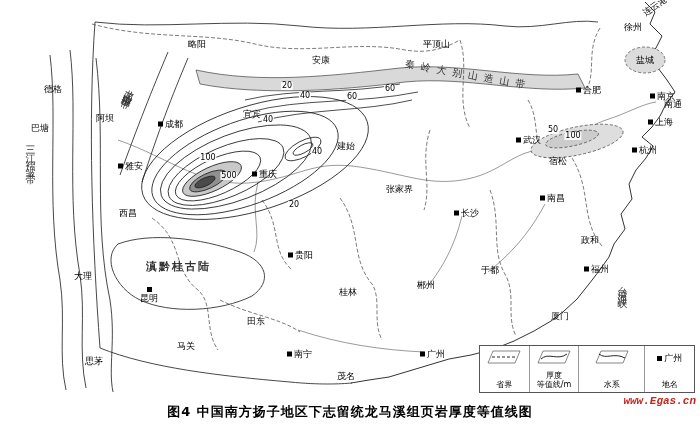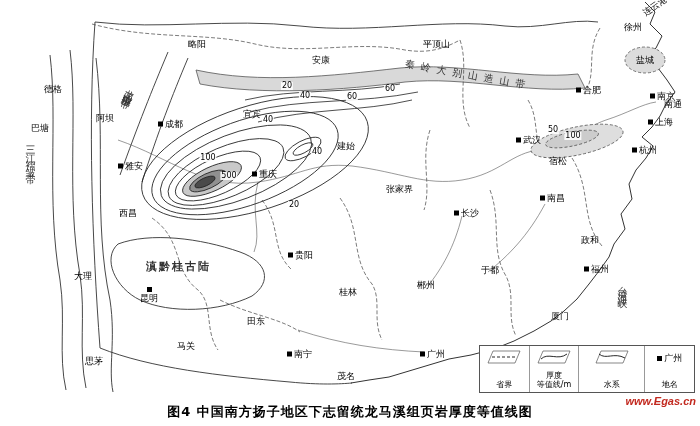--- a/index.html
+++ b/index.html
@@ -18,21 +18,21 @@
     border:1px solid #555;background:#fff;display:flex;align-items:stretch}
   .lg-item{flex:1;display:flex;flex-direction:column;align-items:center;
     justify-content:space-between;padding:3px 1px;border-right:1px solid #999}
   .lg-item:nth-child(3){flex:1.35}
   .lg-item:last-child{border-right:none}
   .lg-label{font-size:8px;text-align:center;white-space:pre-line;line-height:1.15;color:#000}
   .lg-city{display:flex;align-items:center;gap:2px;font-size:9px;margin-top:3px;color:#000}
   #caption{position:absolute;left:0;top:403px;width:700px;text-align:center;
     font-size:13px;font-weight:bold;color:#000;letter-spacing:1px}
   #watermark{position:absolute;right:4px;top:395px;font-size:11px;font-weight:bold;
-    font-style:italic;color:#c2281e;font-family:Liberation Sans, sans-serif}
+    font-style:italic;color:#c2281e;font-family:Liberation Mono, monospace}
 </style>
 </head>
 <body>
 
 <div id="figure">
 
   <svg id="map-art" width="700" height="426" viewBox="0 0 700 426">
     <g fill="none" stroke="#333" stroke-width="1">
       <path d="M 645,2 L 655,12 650,24 662,36 656,48 647,56 658,68 667,80 675,92 666,104 660,116 652,127 642,137 653,146 646,158 636,170 629,184 632,199 621,214 625,229 614,244 609,257 599,271 589,284 577,299 564,311 551,321 534,331 514,341 494,349 471,355 449,359 429,365 409,371 389,377 369,380 351,383"></path>
     </g>

